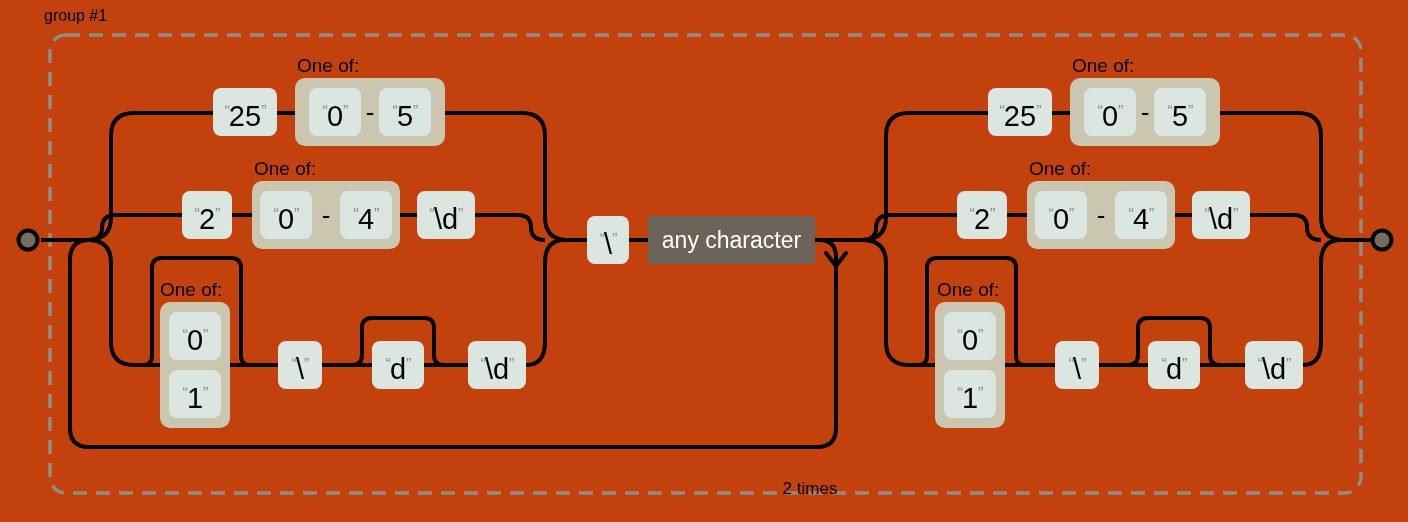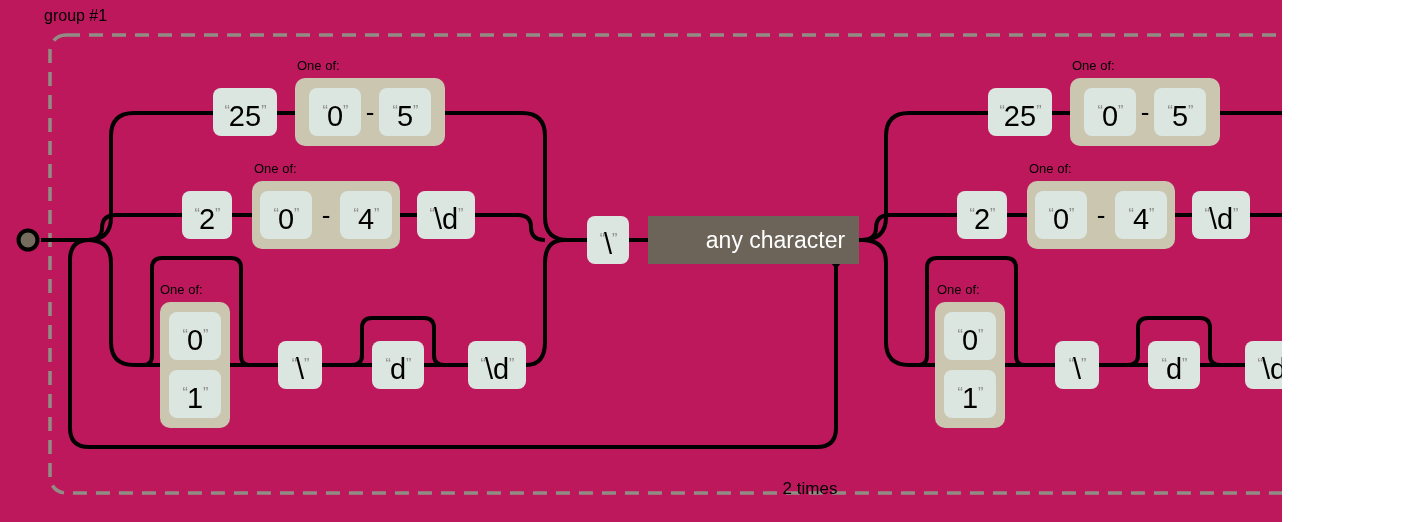--- a/index.html
+++ b/index.html
@@ -1,44 +1,44 @@
 <!DOCTYPE html>
 <html><head>
 <meta charset="utf-8">
 <style>
   html,body { margin:0; padding:0; background:#ffffff; }
   .stage {
-    position:relative; width:1282px; height:522px;
+    position:relative; width:1408px; height:522px;
     font-family:"Liberation Sans", sans-serif;
-    color:#000; overflow:hidden; background:#be185d;
+    color:#000; overflow:hidden; background:#c2410c;
   }
   .stage svg { position:absolute; left:0; top:0; }
   .rail { fill:none; stroke:#000; stroke-width:4; }
   .group-border { fill:none; stroke:#918c84; stroke-width:3.5; stroke-dasharray:14 9; }
   .node-circle { fill:#756c5e; stroke:#000; stroke-width:4; }
   .loop-arrow { fill:none; stroke:#000; stroke-width:4; stroke-linecap:round; stroke-linejoin:round; }
   .lit {
     position:absolute; background:#dce6e1; border-radius:8px;
     text-align:center; line-height:48px; font-size:29px; white-space:nowrap;
   }
   .q { color:#8b8b8b; font-size:16px; vertical-align:9px; letter-spacing:-1px; }
   .oneof {
     position:absolute; background:#cac6b0; border-radius:10px;
     display:flex; align-items:center;
   }
   .oneof .lit { position:static; width:52px; height:48px; }
   .oneof.range { justify-content:space-between; }
   .oneof.stack { flex-direction:column; justify-content:center; gap:10px; }
   .dash { flex:1; text-align:center; font-size:26px; line-height:48px; }
-  .oneof-label { position:absolute; font-size:13px; line-height:18px; }
+  .oneof-label { position:absolute; font-size:19px; line-height:18px; }
   .group-label { position:absolute; font-size:16px; }
   .repeat-label { position:absolute; font-size:17px; text-align:center;margin-top:27px; }
   .anychar {
     position:absolute; background:#6c6359; color:#fff;
-    text-align:center; line-height:48px; font-size:23px;padding-left:44px;
+    text-align:center; line-height:48px; font-size:23px;
   }
 </style>
 </head>
 <body>
 
 <div class="stage">
 
   <svg width="1408" height="522" viewBox="0 0 1408 522">
     <rect class="group-border" x="50" y="35" width="1311" height="458" rx="16"></rect>
 

